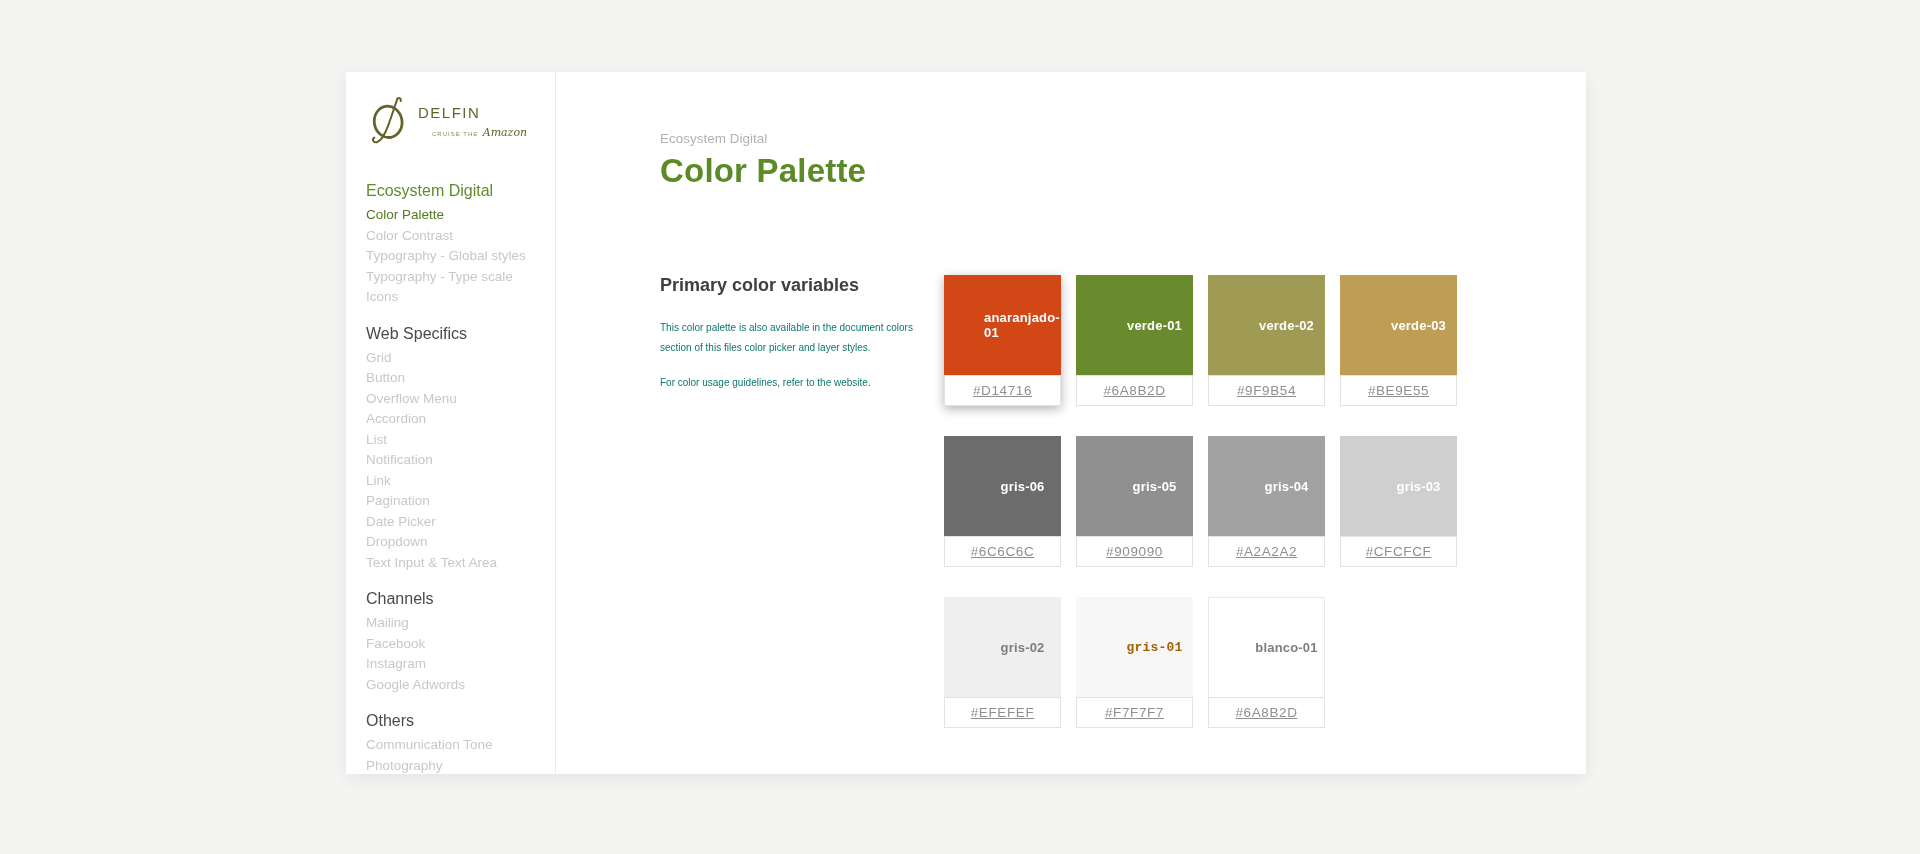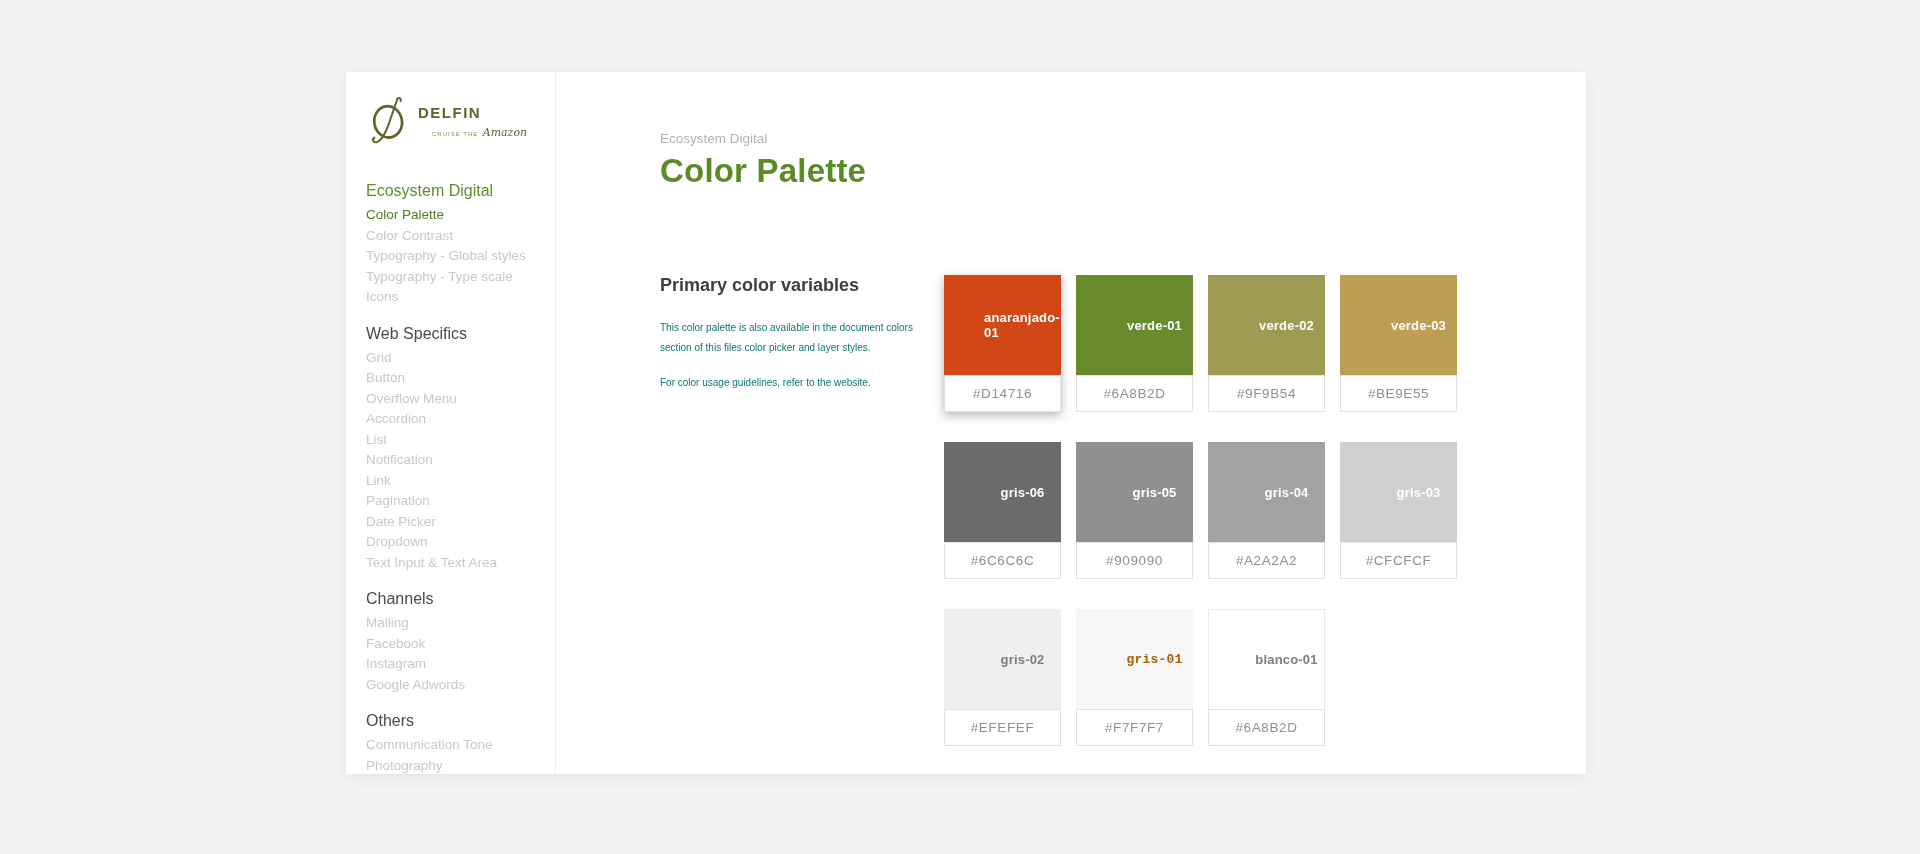--- a/index.html
+++ b/index.html
@@ -21,21 +21,21 @@
   
   .sidebar {
     width: 210px; height: 100%;
     border-right: 1px solid #ECECEC;
     padding: 22px 14px 0 20px;
     flex-shrink: 0;
   }
   .logo { display: flex; align-items: flex-start; }
   .logo-text { margin-left: 4px; margin-top: 10px; }
   .logo-name {
-    font-size: 15px; font-weight: 700; letter-spacing: 1.5px;
+    font-size: 15px; font-weight: 400; letter-spacing: 1.5px;
     color: #63632B;
   }
   .logo-tagline { margin-top: 1px; padding-left: 14px; white-space: nowrap; }
   .logo-tagline .prefix {
     font-size: 6px; letter-spacing: 1px; color: #8A8A55;
   }
   .logo-tagline .script {
     font-family: "DejaVu Serif", serif;
     font-style: italic; font-size: 11px; color: #63632B; margin-top: 32px;
   }
@@ -80,24 +80,24 @@
   .swatch-card.elevated { box-shadow: 0 3px 10px rgba(0,0,0,0.30); }
   .swatch-fill {
     height: 100px;
     display: flex; align-items: center; justify-content: center; padding-left: 40px;
   }
   .swatch-fill.bordered { border: 1px solid #E9E9E9; border-bottom: none; }
   .swatch-name {
     font-size: 13px; font-weight: 600; letter-spacing: 0.2px;
   }
   .swatch-hex {
-    height: 37px; background: #FFFFFF;
+    height: 31px; background: #FFFFFF;
     border: 1px solid #E3E3E3;
     display: flex; align-items: center; justify-content: center;
-    font-size: 13.5px; color: #8F8F8F; letter-spacing: 0.6px;
+    font-size: 13.5px; color: #8F8F8F; letter-spacing: 0.6px; text-decoration: underline;
   }
 </style>
 </head>
 <body>
 
 <div class="card">
 
   <aside class="sidebar">
     <div class="logo">
       <svg width="48" height="52" viewBox="0 0 52 56">

